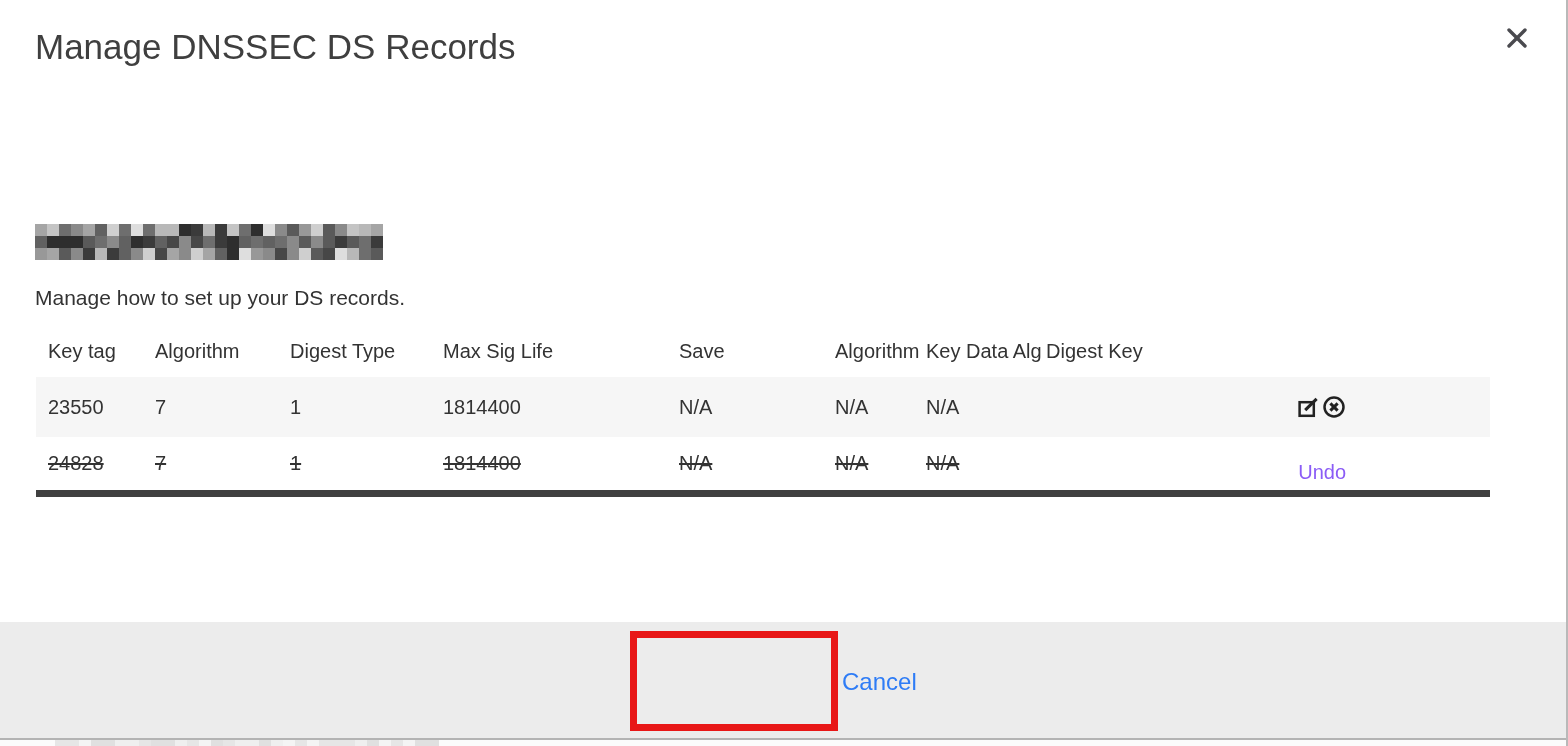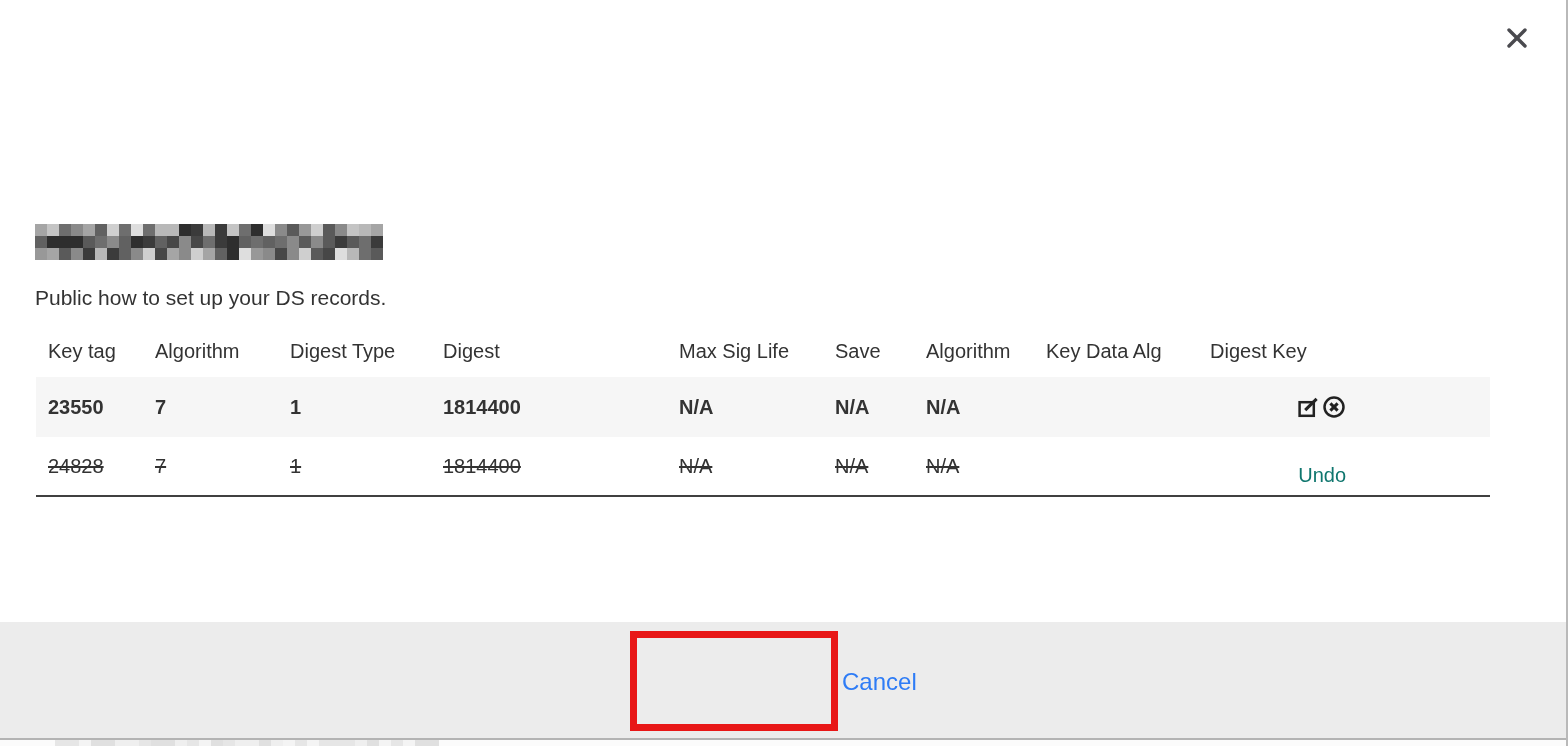--- a/index.html
+++ b/index.html
@@ -35,26 +35,26 @@
   .ds-table { position:absolute; left:36px; top:325px; width:1454px; font-size:20px; color:#333; }
   .t-row {
     display:grid;
     grid-template-columns:119px 135px 153px 236px 156px 91px 120px 164px 150px 1fr;
     align-items:center;
   }
   .t-row > div { padding-left:0; white-space:nowrap; overflow:hidden; }
   .t-row > div:first-child { padding-left:12px; }
   .t-head { height:52px; }
   .t-body-row { height:60px; }
-  .row-active { background:#f6f6f6;font-weight:bold; }
-  .row-deleted { border-bottom:2px solid #404040; }
+  .row-active { background:#f6f6f6; }
+  .row-deleted { border-bottom:7px solid #404040; }
   .row-deleted .cell-text { text-decoration:line-through; }
   .cell-actions { display:flex; justify-content:flex-end; align-items:center; gap:2px; padding-right:14px; }
   .icon-btn { width:24px; height:24px; display:flex; align-items:center; justify-content:center; cursor:pointer; }
-  .undo-link { color:#0f766e; cursor:pointer; text-decoration:none; font-size:20px;margin-top:18px; }
+  .undo-link { color:#8b5cf6; cursor:pointer; text-decoration:none; font-size:20px;margin-top:18px; }
 
   .add-ds-btn {
     position:absolute; left:37px; top:512px; width:211px; height:42px;
     background:#fff; border:2px solid #6b9b07; color:#6b9b07;
     font-size:20px; font-family:inherit; cursor:pointer;
     display:flex; align-items:center; justify-content:center;
   }
 
   .footer {
     position:absolute; left:0; top:622px; width:1568px; height:116px;
@@ -77,38 +77,38 @@
   .cancel-link {
     position:absolute; left:842px; top:668px;
     font-size:24px; color:#2e7cf6; cursor:pointer;
   }
 </style>
 </head>
 <body>
 
 <div class="screen">
 
+  <div class="modal-title">Manage DNSSEC DS Records</div>
 
   <div class="close-btn">
     <svg width="24" height="24" viewBox="0 0 24 24">
       <line x1="4" y1="4" x2="20" y2="20" stroke="#4a4a4f" stroke-width="3.4" stroke-linecap="round"></line>
       <line x1="20" y1="4" x2="4" y2="20" stroke="#4a4a4f" stroke-width="3.4" stroke-linecap="round"></line>
     </svg>
   </div>
 
   <div class="domain-redacted"><i style="background:#a5a5a5"></i><i style="background:#c4c4c4"></i><i style="background:#6e6e6e"></i><i style="background:#8a8a8a"></i><i style="background:#a5a5a5"></i><i style="background:#616161"></i><i style="background:#cfcfcf"></i><i style="background:#6e6e6e"></i><i style="background:#dedede"></i><i style="background:#6e6e6e"></i><i style="background:#b8b8b8"></i><i style="background:#b8b8b8"></i><i style="background:#2e2e2e"></i><i style="background:#3b3b3b"></i><i style="background:#b8b8b8"></i><i style="background:#3b3b3b"></i><i style="background:#c4c4c4"></i><i style="background:#6e6e6e"></i><i style="background:#2e2e2e"></i><i style="background:#dedede"></i><i style="background:#8a8a8a"></i><i style="background:#5a5a5a"></i><i style="background:#989898"></i><i style="background:#cfcfcf"></i><i style="background:#5a5a5a"></i><i style="background:#8a8a8a"></i><i style="background:#c4c4c4"></i><i style="background:#b8b8b8"></i><i style="background:#a5a5a5"></i><i style="background:#616161"></i><i style="background:#2e2e2e"></i><i style="background:#2e2e2e"></i><i style="background:#2e2e2e"></i><i style="background:#5a5a5a"></i><i style="background:#6e6e6e"></i><i style="background:#8a8a8a"></i><i style="background:#616161"></i><i style="background:#2e2e2e"></i><i style="background:#3b3b3b"></i><i style="background:#616161"></i><i style="background:#474747"></i><i style="background:#8a8a8a"></i><i style="background:#474747"></i><i style="background:#6e6e6e"></i><i style="background:#3b3b3b"></i><i style="background:#2e2e2e"></i><i style="background:#616161"></i><i style="background:#6e6e6e"></i><i style="background:#616161"></i><i style="background:#6e6e6e"></i><i style="background:#8a8a8a"></i><i style="background:#5a5a5a"></i><i style="background:#8a8a8a"></i><i style="background:#5a5a5a"></i><i style="background:#3b3b3b"></i><i style="background:#5a5a5a"></i><i style="background:#6e6e6e"></i><i style="background:#3b3b3b"></i><i style="background:#989898"></i><i style="background:#a5a5a5"></i><i style="background:#5a5a5a"></i><i style="background:#8a8a8a"></i><i style="background:#3b3b3b"></i><i style="background:#b8b8b8"></i><i style="background:#3b3b3b"></i><i style="background:#616161"></i><i style="background:#8a8a8a"></i><i style="background:#cfcfcf"></i><i style="background:#474747"></i><i style="background:#a5a5a5"></i><i style="background:#8a8a8a"></i><i style="background:#cfcfcf"></i><i style="background:#a5a5a5"></i><i style="background:#616161"></i><i style="background:#2e2e2e"></i><i style="background:#dedede"></i><i style="background:#989898"></i><i style="background:#8a8a8a"></i><i style="background:#474747"></i><i style="background:#8a8a8a"></i><i style="background:#cfcfcf"></i><i style="background:#5a5a5a"></i><i style="background:#474747"></i><i style="background:#dedede"></i><i style="background:#b8b8b8"></i><i style="background:#6e6e6e"></i><i style="background:#5a5a5a"></i></div>
 
-  <div class="intro-text">Public how to set up your DS records.</div>
+  <div class="intro-text">Manage how to set up your DS records.</div>
 
   <div class="ds-table">
     <div class="t-row t-head">
       <div>Key tag</div>
       <div>Algorithm</div>
       <div>Digest Type</div>
-      <div>Digest</div>
       <div>Max Sig Life</div>
       <div>Save</div>
       <div>Algorithm</div>
       <div>Key Data Alg</div>
       <div>Digest Key</div>
       <div></div>
     </div>
 
     <div class="t-row t-body-row row-active">
       <div class="cell-text">23550</div>

